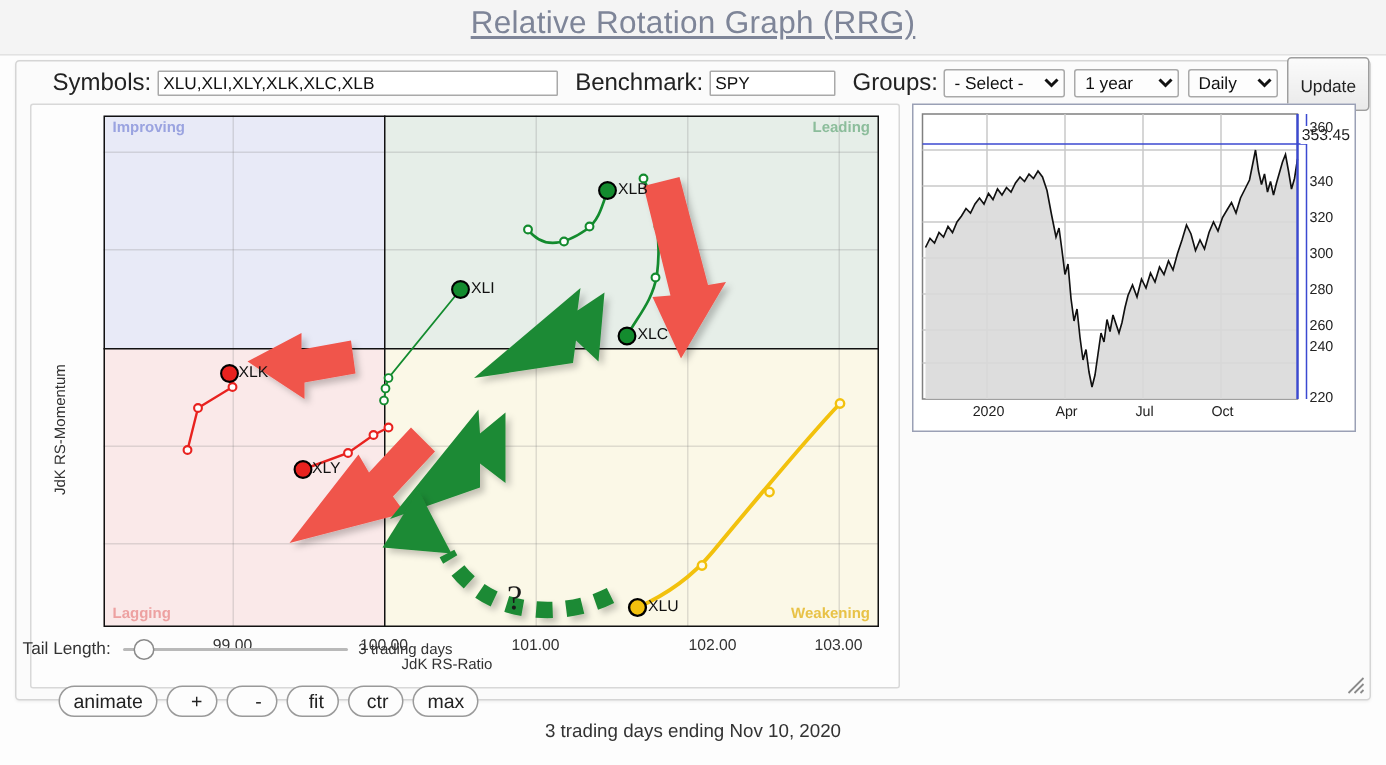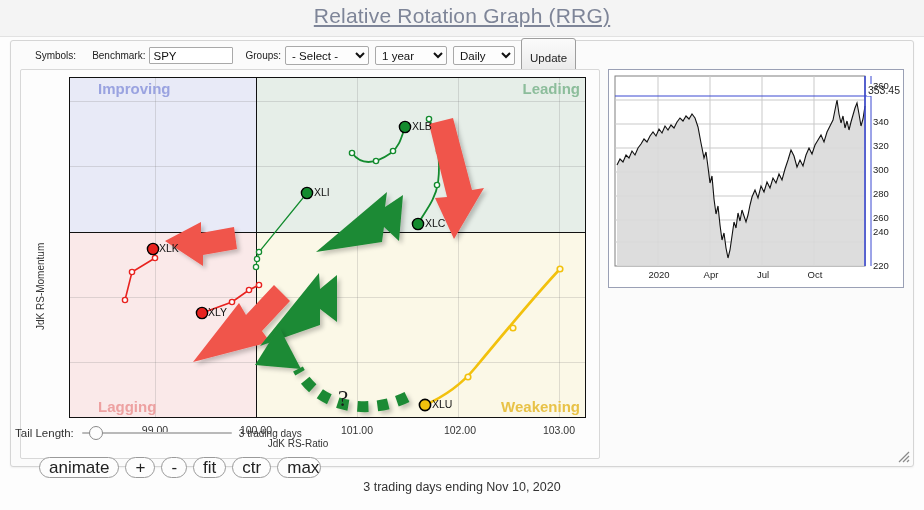--- a/index.html
+++ b/index.html
@@ -36,21 +36,21 @@
     position:absolute;right:3px;bottom:3px;width:14px;height:14px;
   }
 
   
   .toolbar{
     position:absolute;left:0;top:0;width:902px;height:26px;
     display:flex;align-items:center;padding:3px 0 0 24px;
     box-sizing:border-box;
     font-size:11.5px;color:#333;
   }
-  .tb-label{margin-right:4px;color:#222;font-size:10px;white-space:nowrap;text-align:right;}
+  .tb-label{margin-right:4px;color:#222;font-size:16px;white-space:nowrap;text-align:right;}
   .tb-input{
     height:17px;box-sizing:border-box;
     border:1px solid #a9a9a9;background:#fff;
     font-family:"Liberation Sans", sans-serif;font-size:11.5px;color:#111;
     padding:0 3px;border-radius:1px;
   }
   #symbols-input{width:277px;}
   #benchmark-input{width:84px;}
   .tb-select{
     height:19px;box-sizing:border-box;
@@ -87,23 +87,22 @@
   .plot-border{
     position:absolute;left:0;top:0;width:517px;height:341px;
     border:1px solid #111;box-sizing:border-box;pointer-events:none;
   }
   .grid-v{position:absolute;top:0;width:1px;height:341px;background:rgba(120,120,120,.22);}
   .grid-h{position:absolute;left:0;height:1px;width:517px;background:rgba(120,120,120,.22);}
   .axis-v{position:absolute;top:0;width:1px;height:341px;background:#111;}
   .axis-h{position:absolute;left:0;height:1px;width:517px;background:#111;}
 
   .quad-label{
-    position:absolute;font-size:15px;font-weight:bold;
+    position:absolute;font-size:10px;font-weight:bold;
     font-family:"Liberation Sans", sans-serif;
-    margin-left:23px;
   }
   .lbl-improving{left:6px;top:3px;color:#9aa3e0;}
   .lbl-leading{right:6px;top:3px;color:#8cbd9b;}
   .lbl-lagging{left:6px;bottom:3px;color:#eda1a1;}
   .lbl-weakening{right:6px;bottom:3px;color:#e8c247;}
   .xtick{
     position:absolute;width:60px;text-align:center;
     font-size:10.5px;color:#333;
   }
   .axis-title-x{
@@ -147,21 +146,21 @@
   .tail-value{white-space:nowrap;font-size:10px;color:#333;}
 
   .btn-row{
     position:absolute;left:625px;top:415px;width:280px;height:22px;
     display:flex;align-items:center;gap:6px;
   }
   .pill{
     height:21px;box-sizing:border-box;padding:0 9px;
     border:1px solid #9a9a9a;border-radius:11px;
     background:#fdfdfd;
-    font-family:"Liberation Sans", sans-serif;font-size:17px;color:#222;
+    font-family:"Liberation Sans", sans-serif;font-size:13px;color:#222;
     line-height:19px;cursor:pointer;text-align:right;
   }
 
   .caption{
     position:absolute;left:0;top:480px;width:924px;text-align:center;
     font-size:12.5px;color:#333;
   }
 </style>
 </head>
 <body>
@@ -169,20 +168,21 @@
 <div id="app">
 
   <div class="header">
     <div class="header-title">Relative Rotation Graph (RRG)</div>
   </div>
 
   <div class="panel">
 
     <div class="toolbar">
       <span class="tb-label">Symbols:</span>
+      <input id="symbols-input" class="tb-input" type="text" value="XLU,XLI,XLY,XLK,XLC,XLB" style="">
       <span style="width:12px"></span>
       <span class="tb-label">Benchmark:</span>
       <input id="benchmark-input" class="tb-input" type="text" value="SPY" style="">
       <span style="width:12px"></span>
       <span class="tb-label">Groups:</span>
       <select id="groups-select" class="tb-select">
         <option>- Select -</option>
       </select>
       <select id="period-select" class="tb-select">
         <option>1 year</option>
@@ -304,21 +304,21 @@
         <div class="ticker-label" style="left:90px;top:165px">XLK</div>
         <div class="ticker-label" style="left:139px;top:229px">XLY</div>
         <div class="ticker-label" style="left:245px;top:109px">XLI</div>
         <div class="ticker-label" style="left:343px;top:43px">XLB</div>
         <div class="ticker-label" style="left:356px;top:140px">XLC</div>
         <div class="ticker-label" style="left:363px;top:321px">XLU</div>
 
         <div class="xtick" style="left:56px;top:347px">99.00</div>
         <div class="xtick" style="left:157px;top:347px">100.00</div>
         <div class="xtick" style="left:258px;top:347px">101.00</div>
-        <div class="xtick" style="left:361px;top:347px">102.00</div>
+        <div class="xtick" style="left:376px;top:347px">102.00</div>
         <div class="xtick" style="left:460px;top:347px">103.00</div>
 
         <div class="plot-border"></div>
       </div>
 
       <div class="axis-title-x" style="left:-12px">JdK RS-Ratio</div>
       <div style="position:absolute;left:14px;top:260px;transform:rotate(-90deg);transform-origin:left top;font-size:10px;color:#333;white-space:nowrap">JdK RS-Momentum</div>
     </div>
 
     <div class="spy-card">

